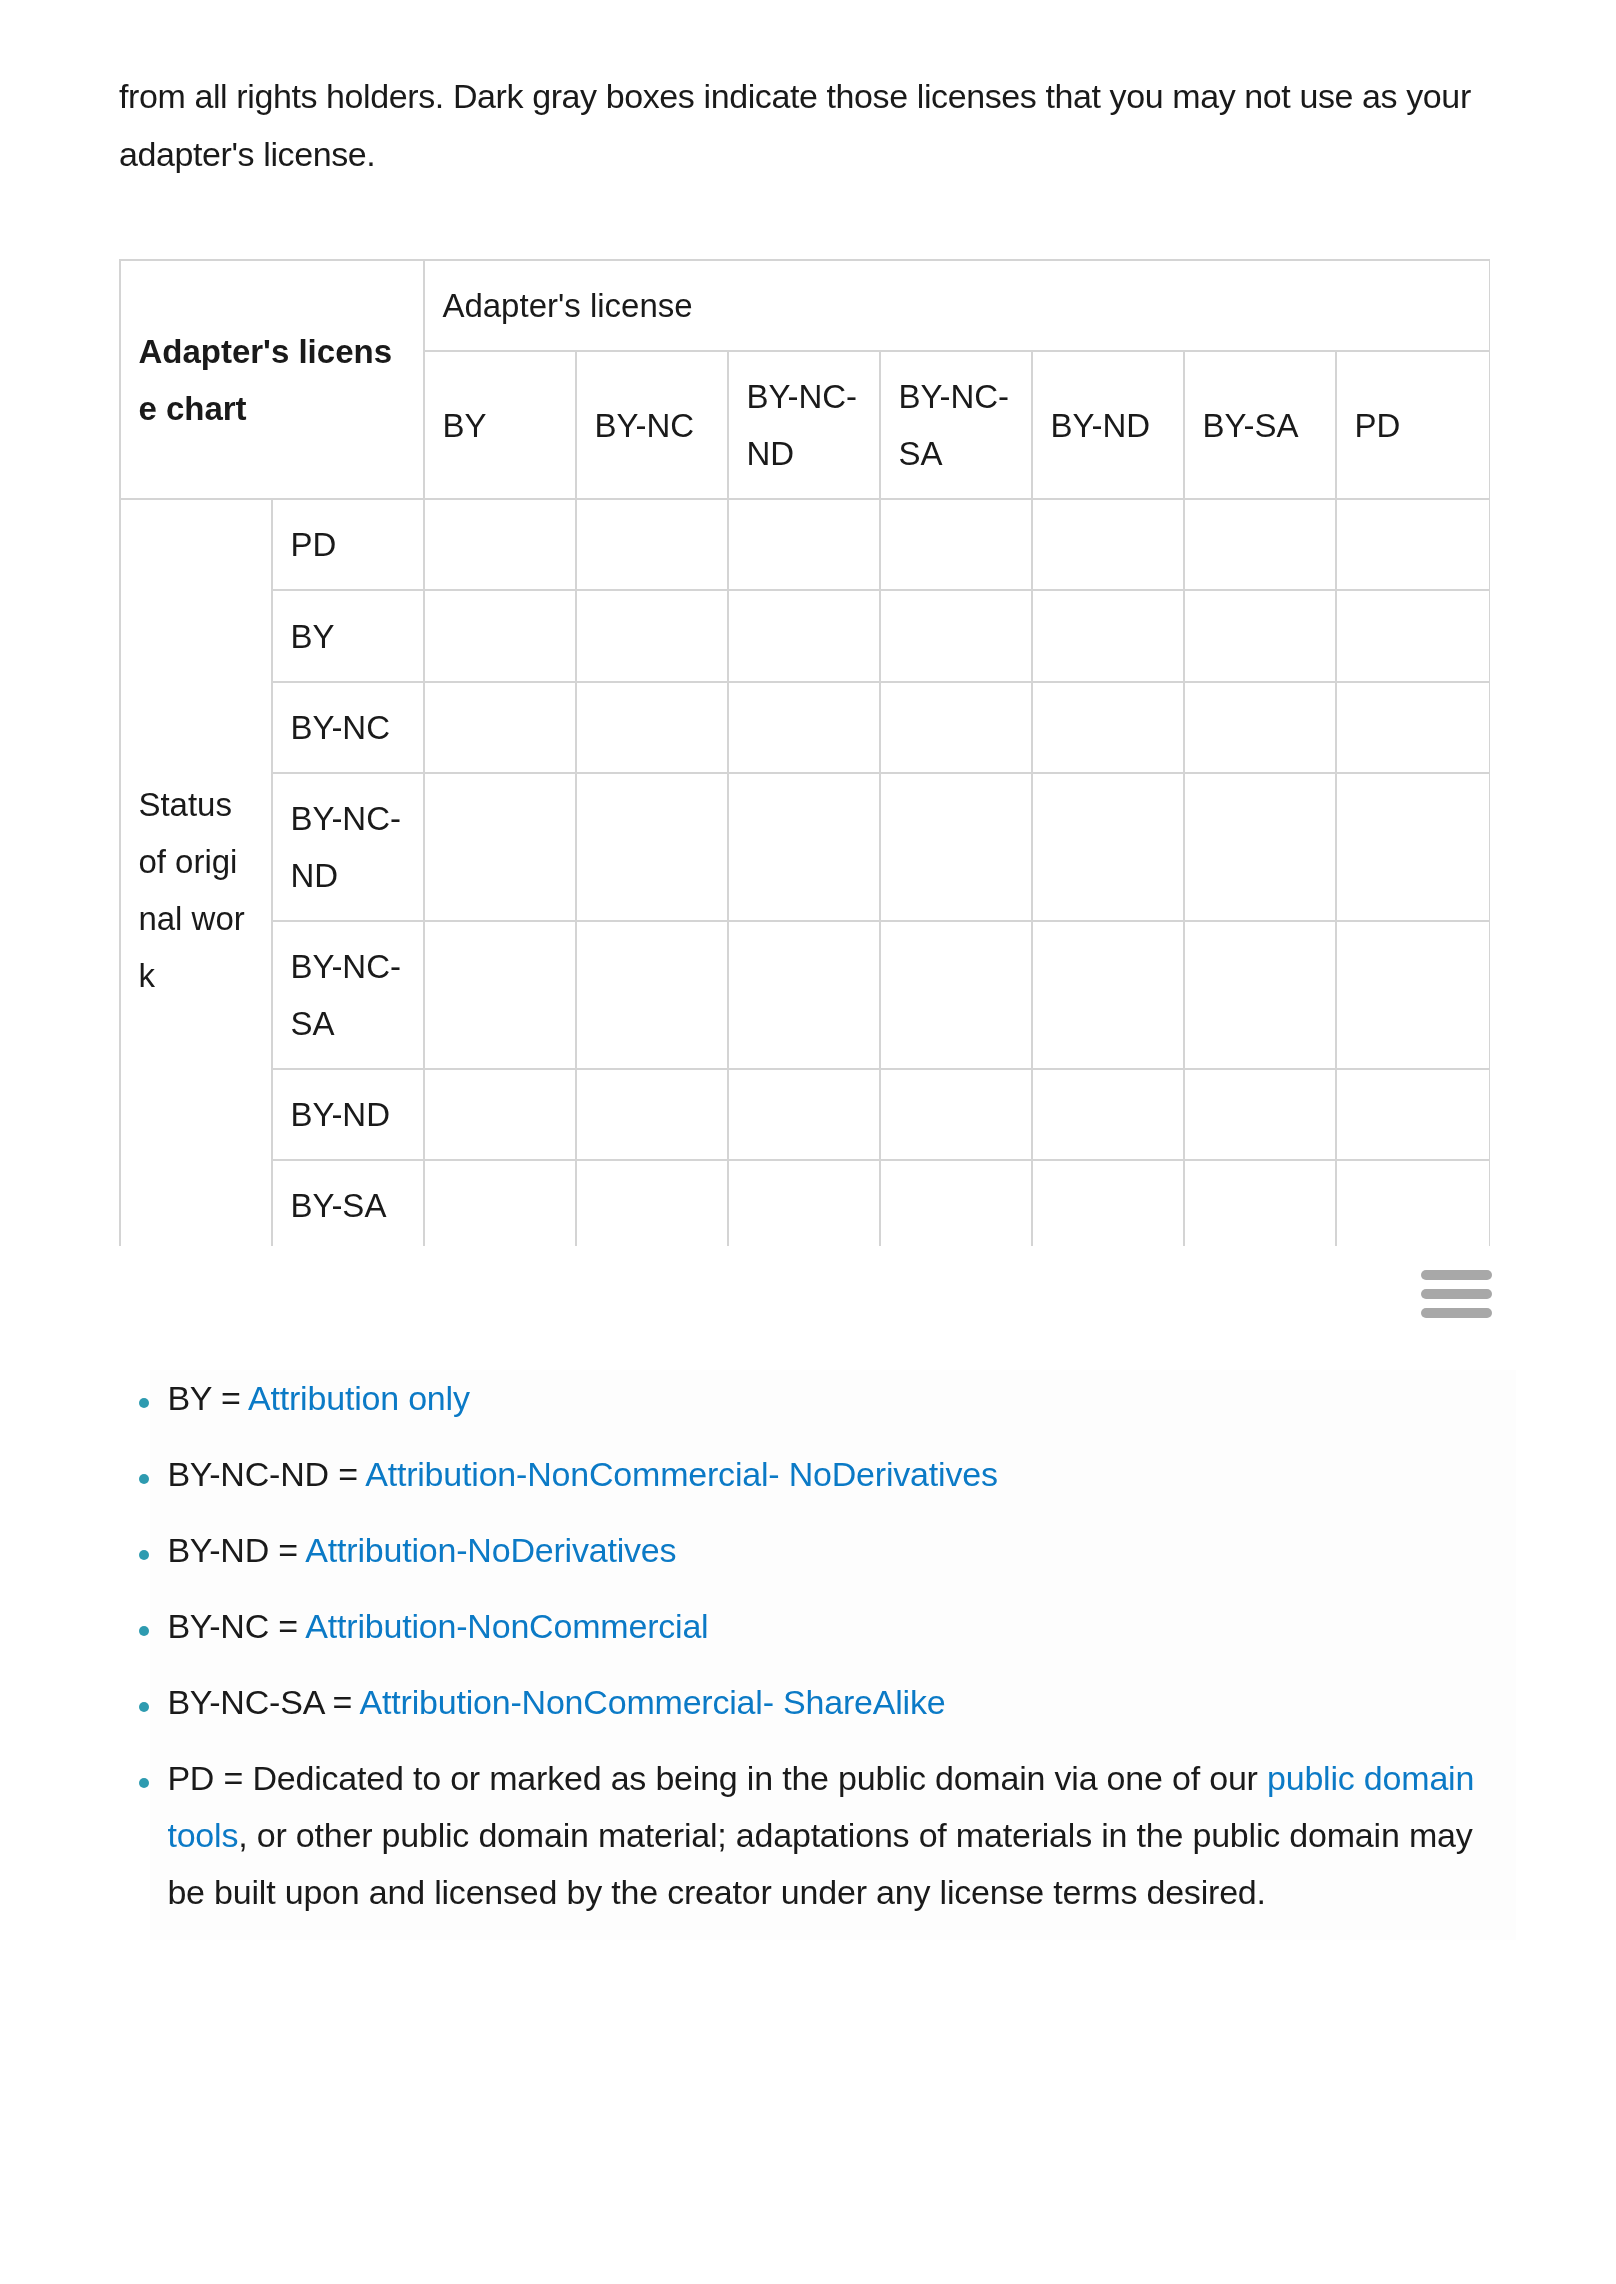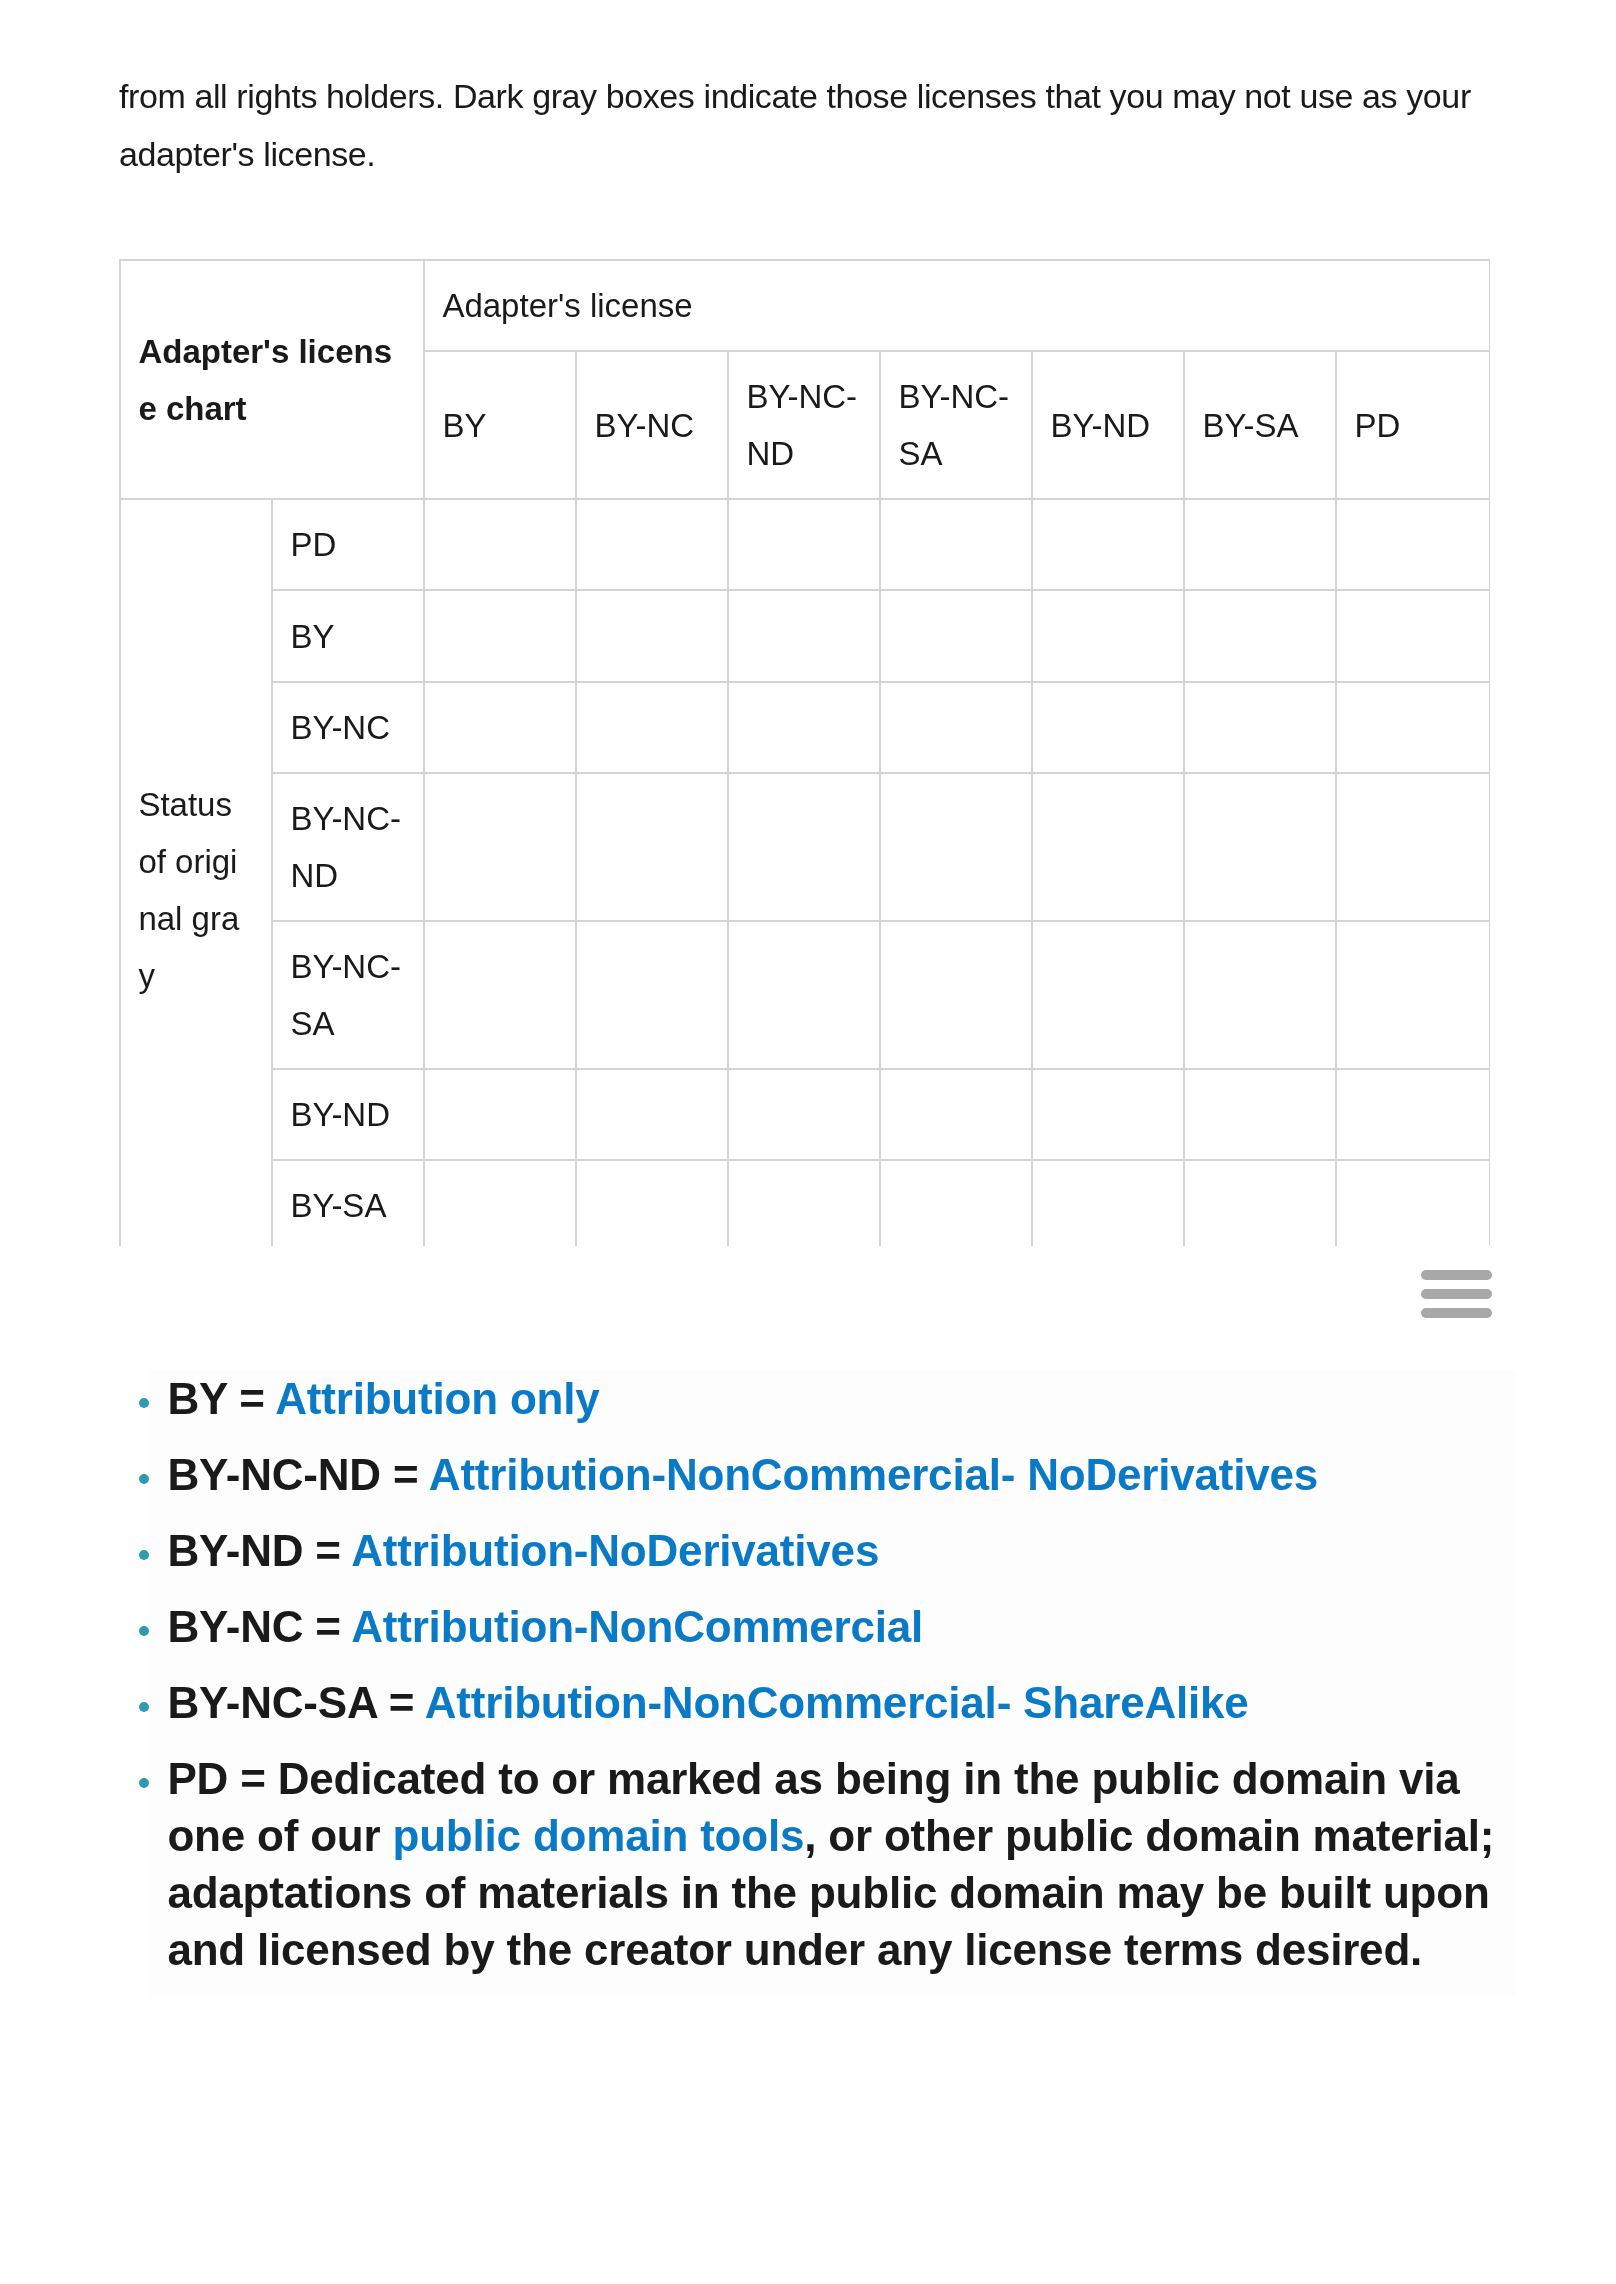--- a/index.html
+++ b/index.html
@@ -10,21 +10,21 @@
   .tbl-wrap { position:absolute; left:119px; top:259px; width:1371px; height:987px; overflow:hidden; }
   table { border-collapse:collapse; table-layout:fixed; width:1371px; font-size:33px; }
   td, th { border:2.4px solid #d4d4d4; padding:0 17.4px; vertical-align:middle; text-align:left;
            font-weight:normal; line-height:57px; word-break:break-all; }
   th.corner { font-weight:bold; }
   .cell-blank { background:#ffffff; }
   .menu-icon { position:absolute; left:1421px; top:1270px; width:71px; height:49px; cursor:pointer; }
   .menu-icon span { position:absolute; left:0; width:71px; height:10.3px; border-radius:5.5px; background:#a8a8a8; }
   .defs { position:absolute; left:150px; top:1370px; width:1366px; margin:0; padding:0; list-style:none;
           background:#fdfdfd; }
-  .defs li { position:relative; font-size:44px; line-height:57px; padding-left:17.4px; margin-bottom:19px; letter-spacing:-0.2px;font-weight:bold; }
+  .defs li { position:relative; font-size:34px; line-height:57px; padding-left:17.4px; margin-bottom:19px; letter-spacing:-0.2px; }
   .defs li .bullet { position:absolute; left:-11px; top:28px; width:10.3px; height:10.3px; border-radius:50%; background:#2e9bb0; }
   .defs a { color:#0b7ac6; text-decoration:none; }
   .shade { position:absolute; left:154px; top:1366px; width:1463px; height:918px; background:#fcfcfc; z-index:-1; }
 </style>
 </head>
 <body>
 
 <div class="shade"></div>
 
 <p class="intro">from all rights holders. Dark gray boxes indicate those licenses that you may not use as your adapter's license.</p>
@@ -50,21 +50,21 @@
   <tr style="height:148px">
     <th>BY</th>
     <th>BY-NC</th>
     <th>BY-NC-ND</th>
     <th>BY-NC-SA</th>
     <th>BY-ND</th>
     <th>BY-SA</th>
     <th>PD</th>
   </tr>
   <tr style="height:91px">
-    <td rowspan="7" style="vertical-align:top;padding-top:276px;">Status of original gray</td>
+    <td rowspan="7" style="vertical-align:top;padding-top:276px;">Status of original work</td>
     <td>PD</td>
     <td class="cell-blank"></td>
           <td class="cell-blank"></td>
           <td class="cell-blank"></td>
           <td class="cell-blank"></td>
           <td class="cell-blank"></td>
           <td class="cell-blank"></td>
           <td class="cell-blank"></td>
   </tr>
   <tr style="height:92px">

